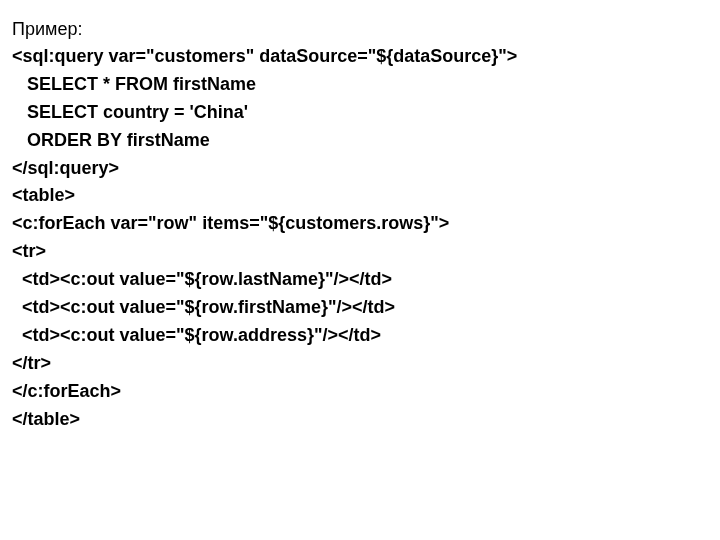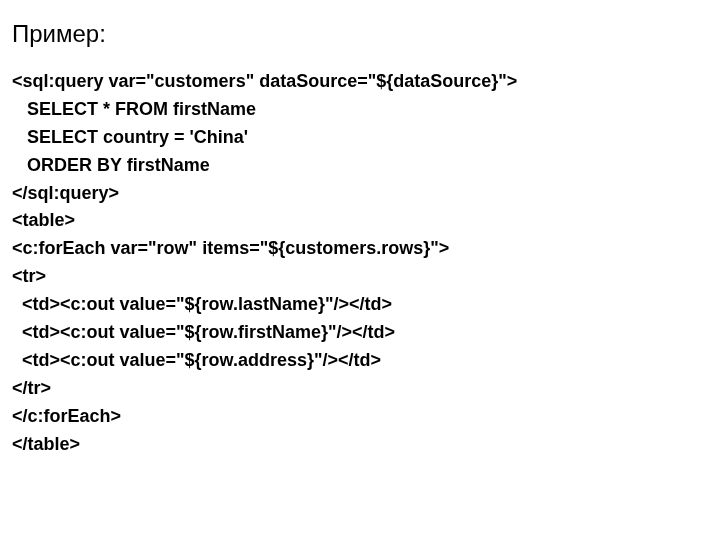--- a/index.html
+++ b/index.html
@@ -19,22 +19,22 @@
     font-size: 18px;
     line-height: 1.35;
     margin-bottom: 6px;
   }
   .intro .hang {
     display: block;
     padding-left: 28px;
   }
   .label {
     font-weight: 400;
-    font-size: 24px;
-    margin-bottom: 16px;
+    font-size: 18px;
+    margin-bottom: 0;
   }
   .code-block {
     font-family: Arial, Helvetica, sans-serif;
     font-weight: 700;
     font-size: 18px;
     line-height: 1.55;
     white-space: pre;
   }
 </style>
 </head>

